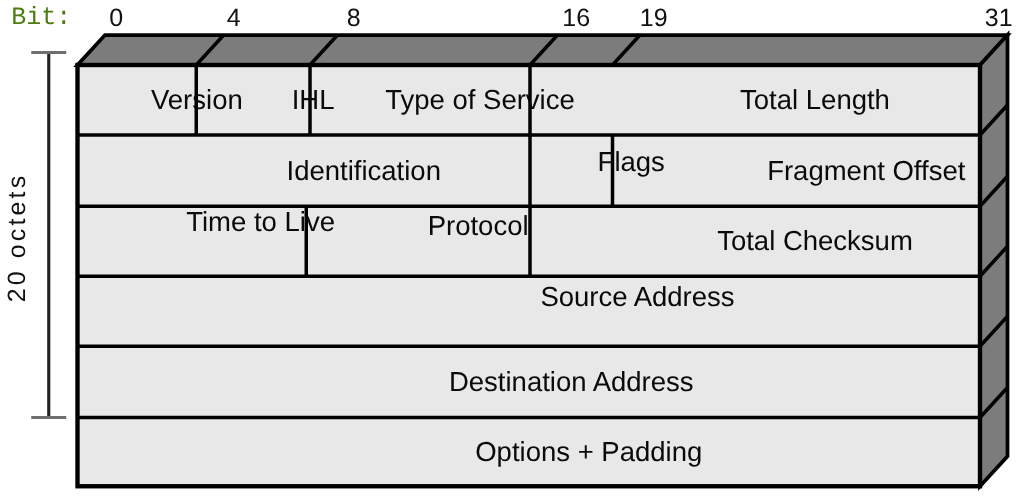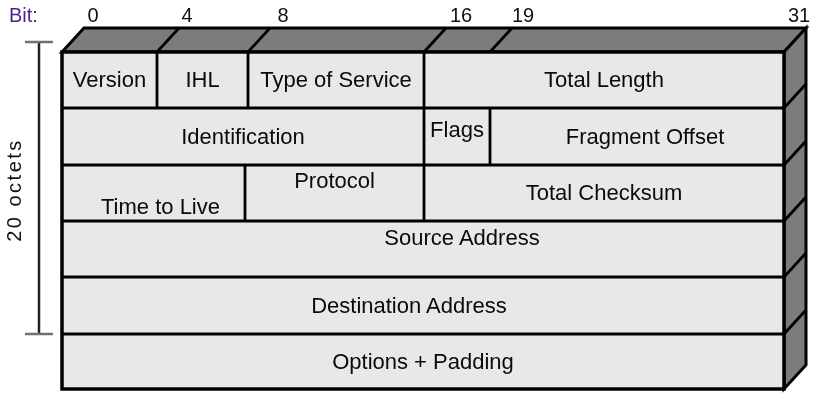--- a/index.html
+++ b/index.html
@@ -7,32 +7,33 @@
     position:relative;
     width:817px;height:400px;
     background:#ffffff;
     font-family:"Liberation Sans", sans-serif;
     color:#000;
     overflow:hidden;
   }
   .canvas svg{position:absolute;left:0;top:0;}
   .axis-label{
     position:absolute;top:3px;left:9px;
-    font-size:20px;line-height:24px;color:#4c1d95;
+    font-size:20px;line-height:24px;color:#4d7c0f;font-family:Liberation Mono, monospace;
   }
   .tick{
     position:absolute;top:3px;
     transform:translateX(-50%);
     font-size:20px;line-height:24px;color:#111;white-space:nowrap;
   }
   .cell{
     position:absolute;
     display:flex;align-items:center;justify-content:center;
     font-size:22px;color:#0a0a0a;white-space:nowrap;
     text-align:center;
+    padding-left:48px;
   }
   .side-label{
     position:absolute;left:-56px;top:178px;
     width:140px;height:24px;
     transform:rotate(-90deg);
     text-align:center;
     font-size:20px;line-height:24px;letter-spacing:2.5px;color:#111;
     white-space:nowrap;
   }
 </style>
@@ -101,21 +102,21 @@
 
   <div class="cell" style="left:62px;top:52px;width:95px;height:56px">Version</div>
   <div class="cell" style="left:157px;top:52px;width:91px;height:56px">IHL</div>
   <div class="cell" style="left:248px;top:52px;width:176px;height:56px">Type of Service</div>
   <div class="cell" style="left:424px;top:52px;width:360px;height:56px">Total Length</div>
 
   <div class="cell" style="left:62px;top:108px;width:362px;height:57px">Identification</div>
   <div class="cell" style="left:424px;top:108px;width:66px;height:43px">Flags</div>
   <div class="cell" style="left:490px;top:108px;width:310px;height:57px">Fragment Offset</div>
 
-  <div class="cell" style="left:62px;top:179px;width:197px;height:56px">Time to Live</div>
+  <div class="cell" style="left:62px;top:150px;width:197px;height:56px">Time to Live</div>
   <div class="cell" style="left:245px;top:161px;width:179px;height:40px">Protocol</div>
   <div class="cell" style="left:424px;top:165px;width:360px;height:56px">Total Checksum</div>
 
   <div class="cell" style="left:62px;top:210px;width:800px;height:56px">Source Address</div>
 
   <div class="cell" style="left:48px;top:277px;width:722px;height:57px">Destination Address</div>
 
   <div class="cell" style="left:62px;top:334px;width:722px;height:55px">Options + Padding</div>
 
 </div>

